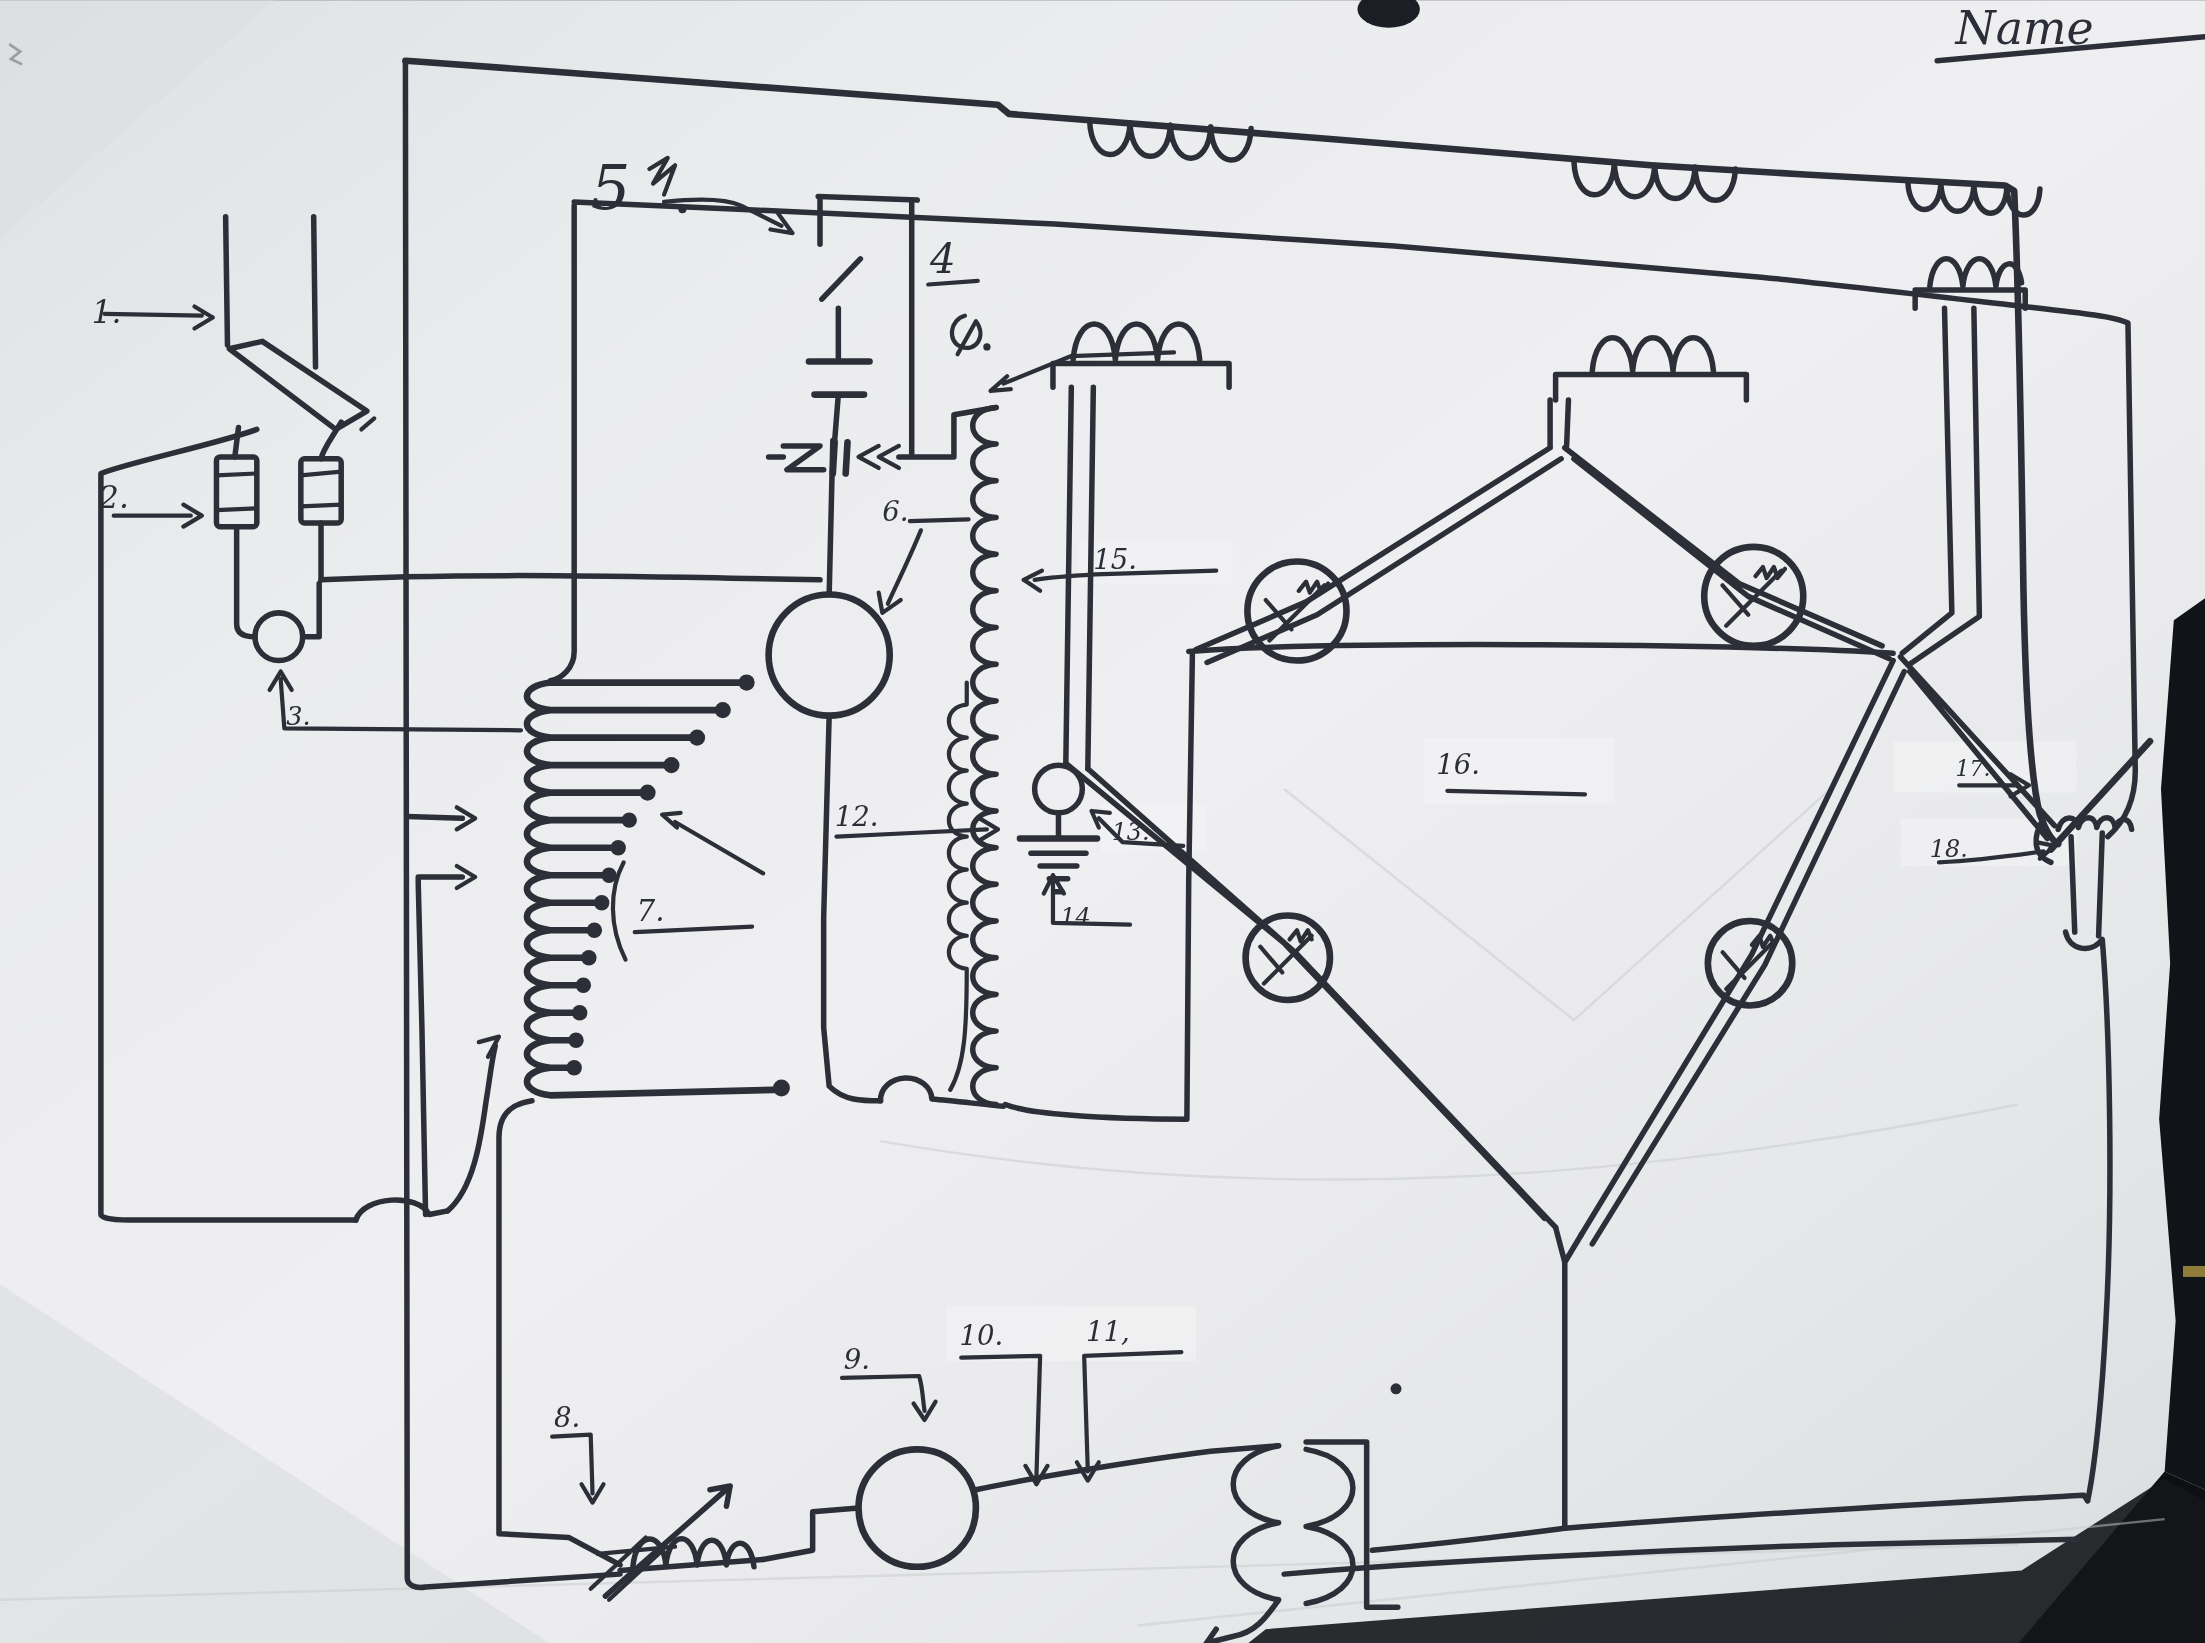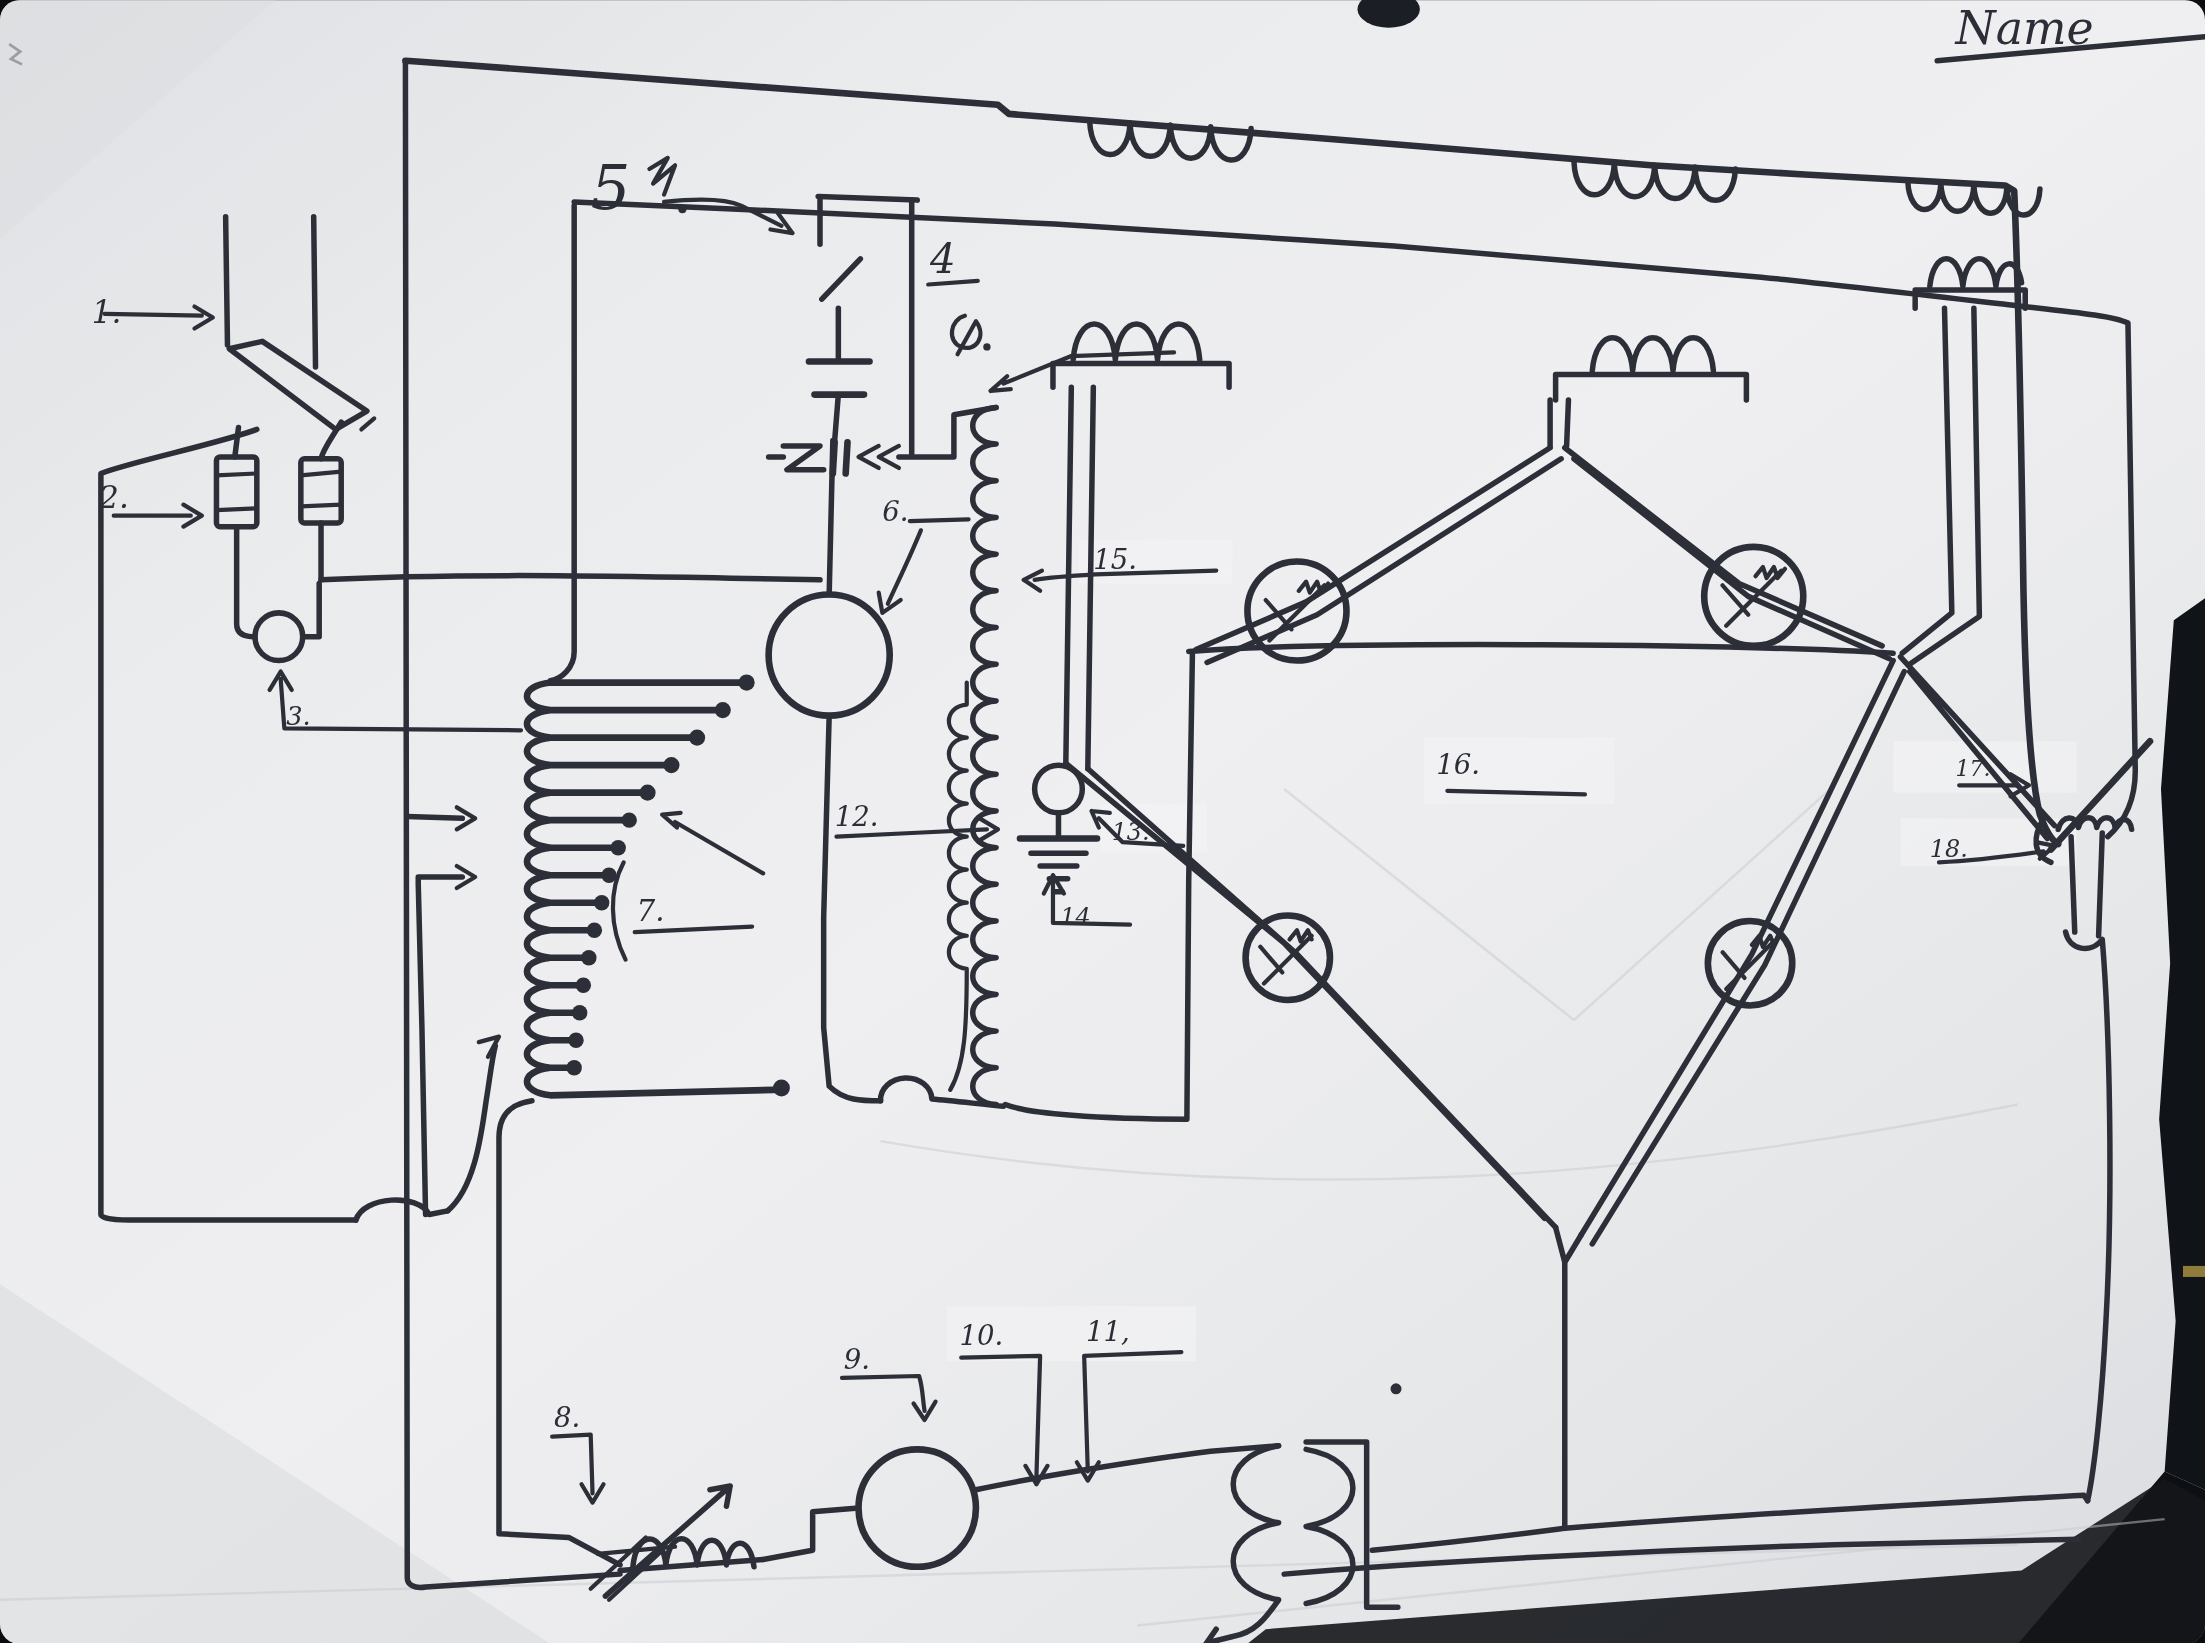--- a/index.html
+++ b/index.html
@@ -1,16 +1,16 @@
 <!DOCTYPE html>
 <html style="font-size:9.8px"><head>
 <meta charset="utf-8">
 <style>
   html,body{margin:0;padding:0;background:#0b0c0f;}
-  .stage{width:2205px;height:1644px;overflow:hidden;position:relative;border-radius:20px;}
+  .stage{width:2205px;height:1644px;overflow:hidden;position:relative;}
   svg{display:block;}
   .w{stroke:#2d2f38;stroke-width:3;fill:none;stroke-linecap:round;stroke-linejoin:round;}
   .w2{stroke:#2d2f38;stroke-width:2.3;fill:none;stroke-linecap:round;stroke-linejoin:round;}
   .wB{stroke:#2d2f38;stroke-width:3.6;fill:none;stroke-linecap:round;stroke-linejoin:round;}
   .dot{fill:#2d2f38;stroke:none;}
   .lbl{font-family:"DejaVu Serif",serif;font-style:italic;fill:#2c2e37;}
   .crease{stroke:#c7c9cd;stroke-width:1.3;fill:none;opacity:.5;}
   .hl{fill:#f4f4f6;opacity:.55;stroke:none;}
 </style>
 </head>

